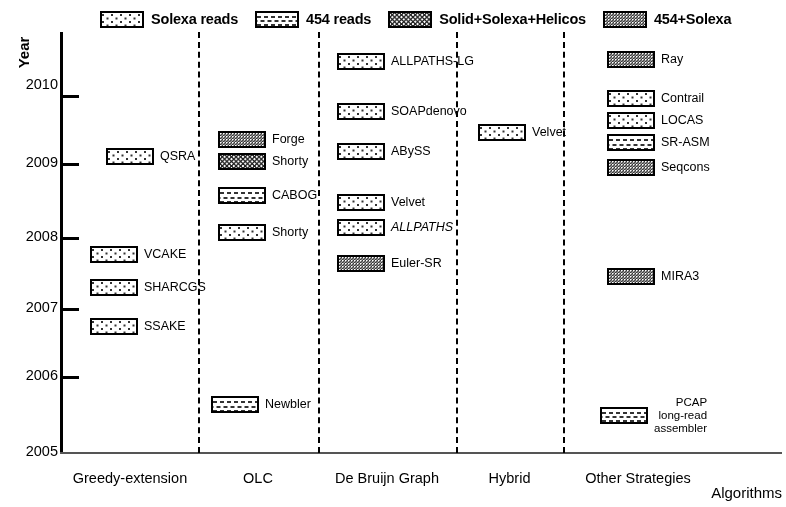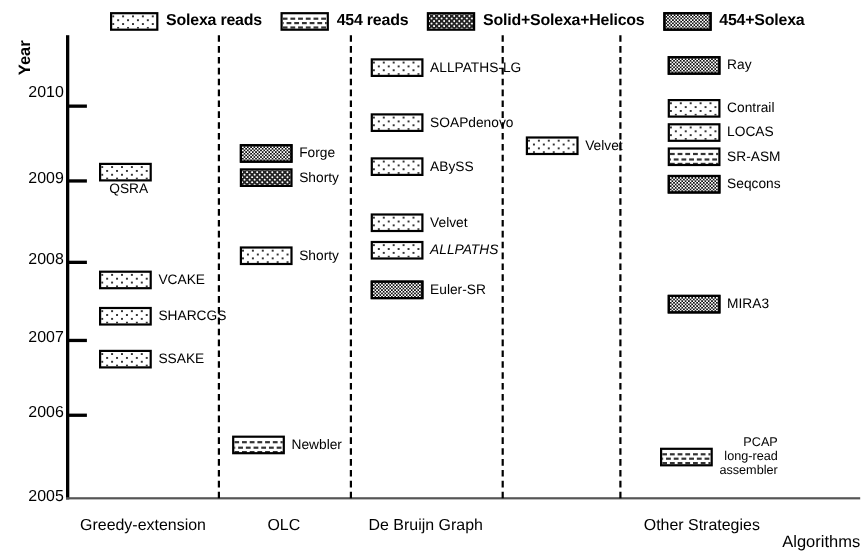--- a/index.html
+++ b/index.html
@@ -158,25 +158,26 @@
   </div>
 
   <div class="vdash" style="left:198px;"></div>
   <div class="vdash" style="left:318px;"></div>
   <div class="vdash" style="left:456px;"></div>
   <div class="vdash" style="left:563px;"></div>
 
   <div class="cat-label" style="left:62px;width:136px;">Greedy-extension</div>
   <div class="cat-label" style="left:198px;width:120px;">OLC</div>
   <div class="cat-label" style="left:318px;width:138px;">De Bruijn Graph</div>
+  <div class="cat-label" style="left:456px;width:107px;">Hybrid</div>
   <div class="cat-label" style="left:563px;width:150px;">Other Strategies</div>
 
   <div class="xlabel-title">Algorithms</div>
 
-  <div class="item" style="left:90px;top:148px;flex-direction:column;">
+  <div class="item" style="left:106px;top:148px;">
     <span class="item-box pat-solexa"></span>
     <span class="item-label">QSRA</span>
   </div>
   <div class="item" style="left:90px;top:246px;">
     <span class="item-box pat-solexa"></span>
     <span class="item-label">VCAKE</span>
   </div>
   <div class="item" style="left:90px;top:279px;">
     <span class="item-box pat-solexa"></span>
     <span class="item-label">SHARCGS</span>
@@ -186,20 +187,24 @@
     <span class="item-label">SSAKE</span>
   </div>
 
   <div class="item" style="left:218px;top:131px;">
     <span class="item-box pat-454solexa"></span>
     <span class="item-label">Forge</span>
   </div>
   <div class="item" style="left:218px;top:153px;">
     <span class="item-box pat-wavy"></span>
     <span class="item-label">Shorty</span>
+  </div>
+  <div class="item" style="left:218px;top:187px;">
+    <span class="item-box pat-454"></span>
+    <span class="item-label">CABOG</span>
   </div>
   <div class="item" style="left:218px;top:224px;">
     <span class="item-box pat-solexa"></span>
     <span class="item-label">Shorty</span>
   </div>
   <div class="item" style="left:211px;top:396px;">
     <span class="item-box pat-454"></span>
     <span class="item-label">Newbler</span>
   </div>
 

